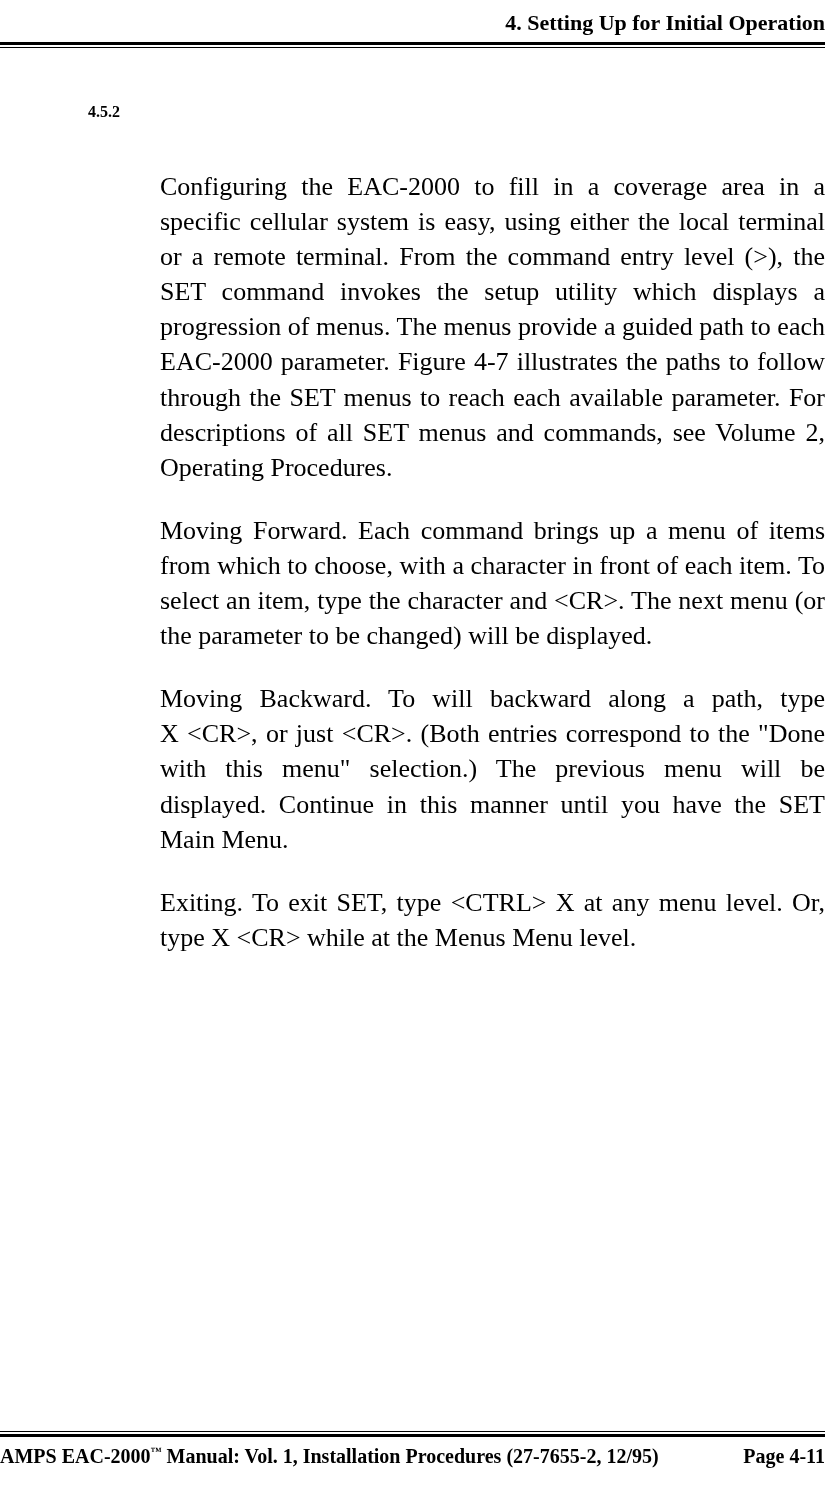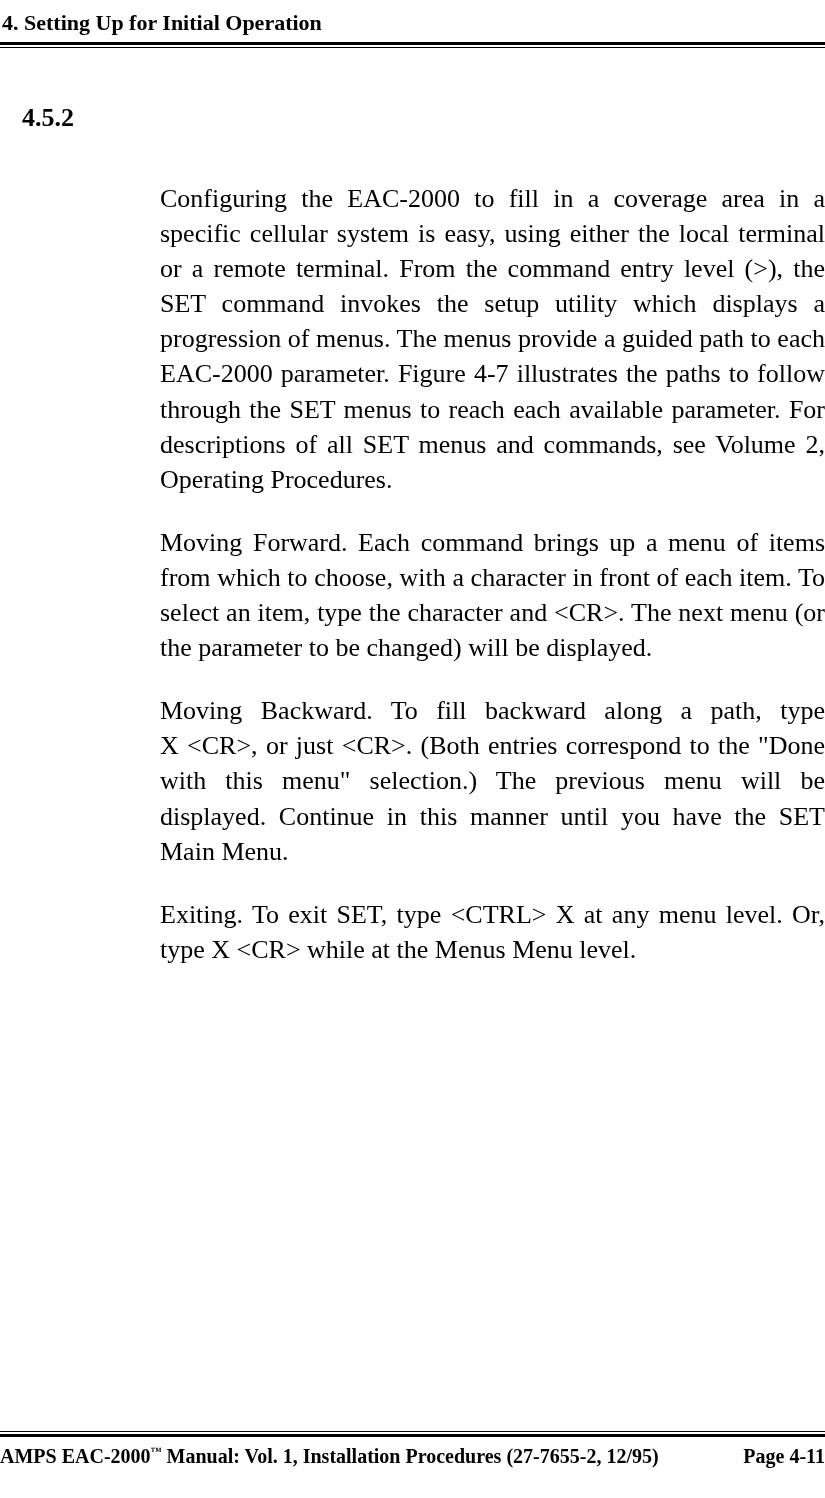--- a/index.html
+++ b/index.html
@@ -15,20 +15,21 @@
       color: #000;
       position: relative;
       padding: 0;
     }
     .page {
       position: relative;
       width: 100%;
       height: 100%;
     }
     .header {
+      text-align: right;
       padding: 10px 0 6px 2px;
       margin: 0 0 0 0;
     }
     .header-text {
       font-size: 22px;
       font-weight: bold;
     }
     .rule-thick {
       height: 3px;
       background: #000;
@@ -41,24 +42,25 @@
     }
     .content {
       padding: 55px 0 0 0;
     }
     .section-row {
       display: flex;
       align-items: baseline;
       margin-bottom: 48px;
     }
     .section-num {
-      font-size: 26px;
+      font-size: 16px;
       font-weight: bold;
       width: 120px;
       padding-left: 22px;
+      text-align: right;
     }
     .section-title {
       font-size: 22px;
       font-weight: bold;
     }
     .body-col {
       padding-left: 160px;
       padding-right: 0;
     }
     .para {
@@ -122,21 +124,21 @@
 
     <div class="body-col">
 
       <p class="para">Configuring the EAC-2000 to fill in a coverage area in a specific cellular system is easy, using either the local terminal or a remote terminal.  From the command entry level (&gt;), the SET command invokes the setup utility which displays a progression of menus.  The menus provide a guided path to each EAC-2000 parameter.  Figure 4-7 illustrates the paths to follow through the SET menus to reach each available parameter.  For descriptions of all SET menus and commands, see Volume 2, Operating Procedures.</p>
 
       <p class="para">
         <span class="bold">Moving Forward.</span><span>  Each command brings up a menu of items from which to choose, with a character in front of each item.  To select an item, type the character and </span><span class="bold">&lt;CR&gt;</span><span>.  The next menu (or the parameter to be changed) will be displayed.</span>
       </p>
 
       <p class="para">
-        <span class="bold">Moving Backward.</span><span>  To fill backward along a path, type </span><span class="bold">X&nbsp;&lt;CR&gt;</span><span>, or just </span><span class="bold">&lt;CR&gt;</span><span>.  (Both entries correspond to the "Done with this menu" selection.)  The previous menu will be displayed.  Continue in this manner until you have the SET Main Menu.</span>
+        <span class="bold">Moving Backward.</span><span>  To will backward along a path, type </span><span class="bold">X&nbsp;&lt;CR&gt;</span><span>, or just </span><span class="bold">&lt;CR&gt;</span><span>.  (Both entries correspond to the "Done with this menu" selection.)  The previous menu will be displayed.  Continue in this manner until you have the SET Main Menu.</span>
       </p>
 
       <p class="para">
         <span class="bold">Exiting.</span><span>  To exit SET, type </span><span class="bold">&lt;CTRL&gt;&nbsp;X</span><span> at any menu level.  Or, type </span><span class="bold">X&nbsp;&lt;CR&gt;</span><span> while at the Menus Menu level.</span>
       </p>
 
     </div>
   </div>
 
   <div class="footer">

